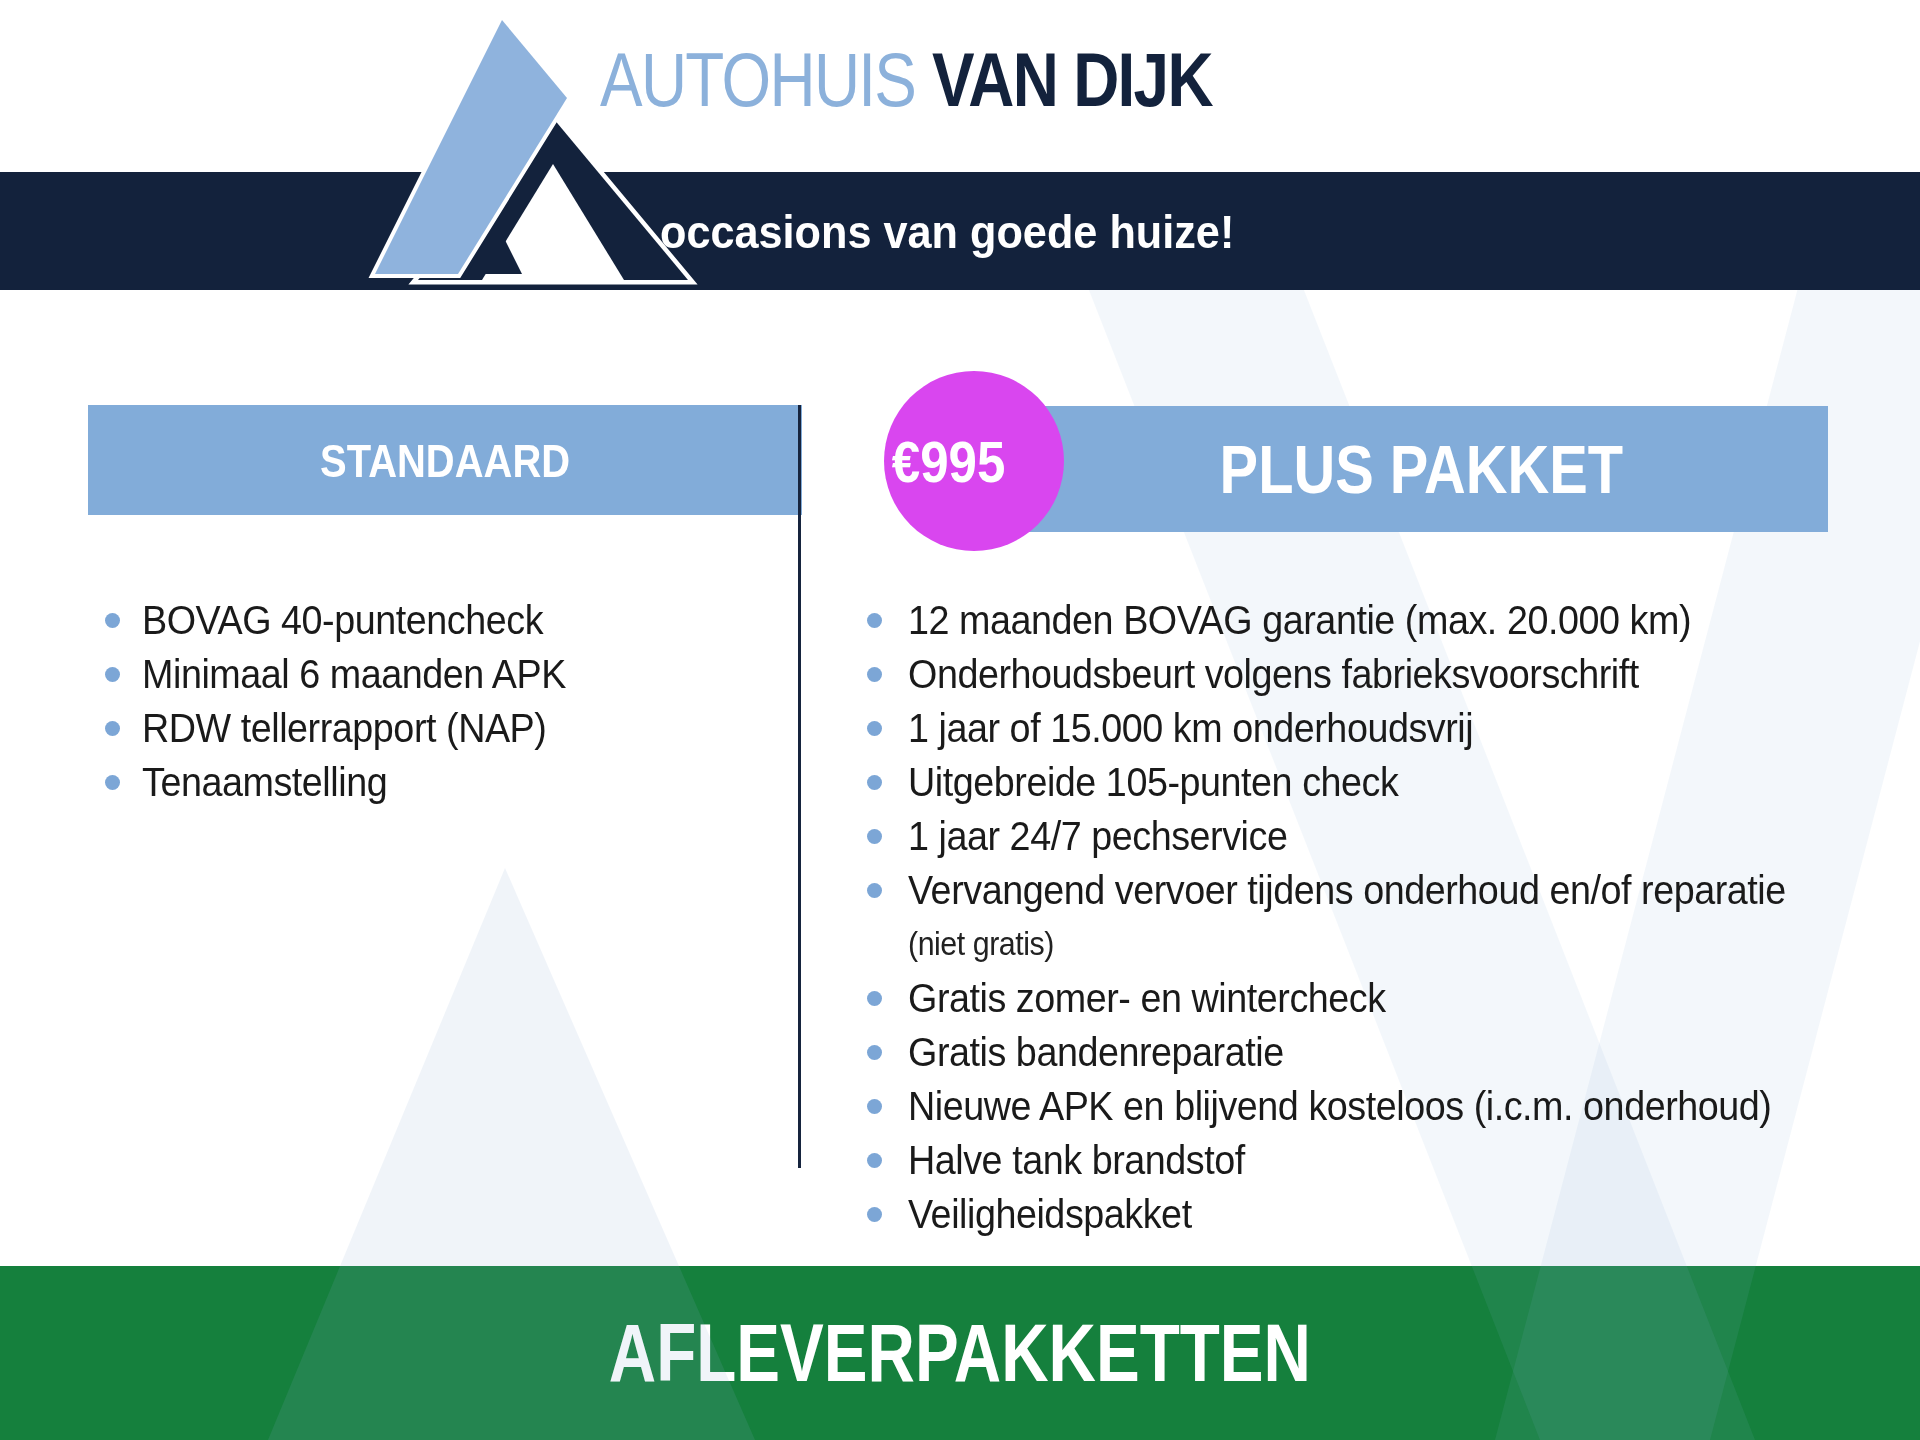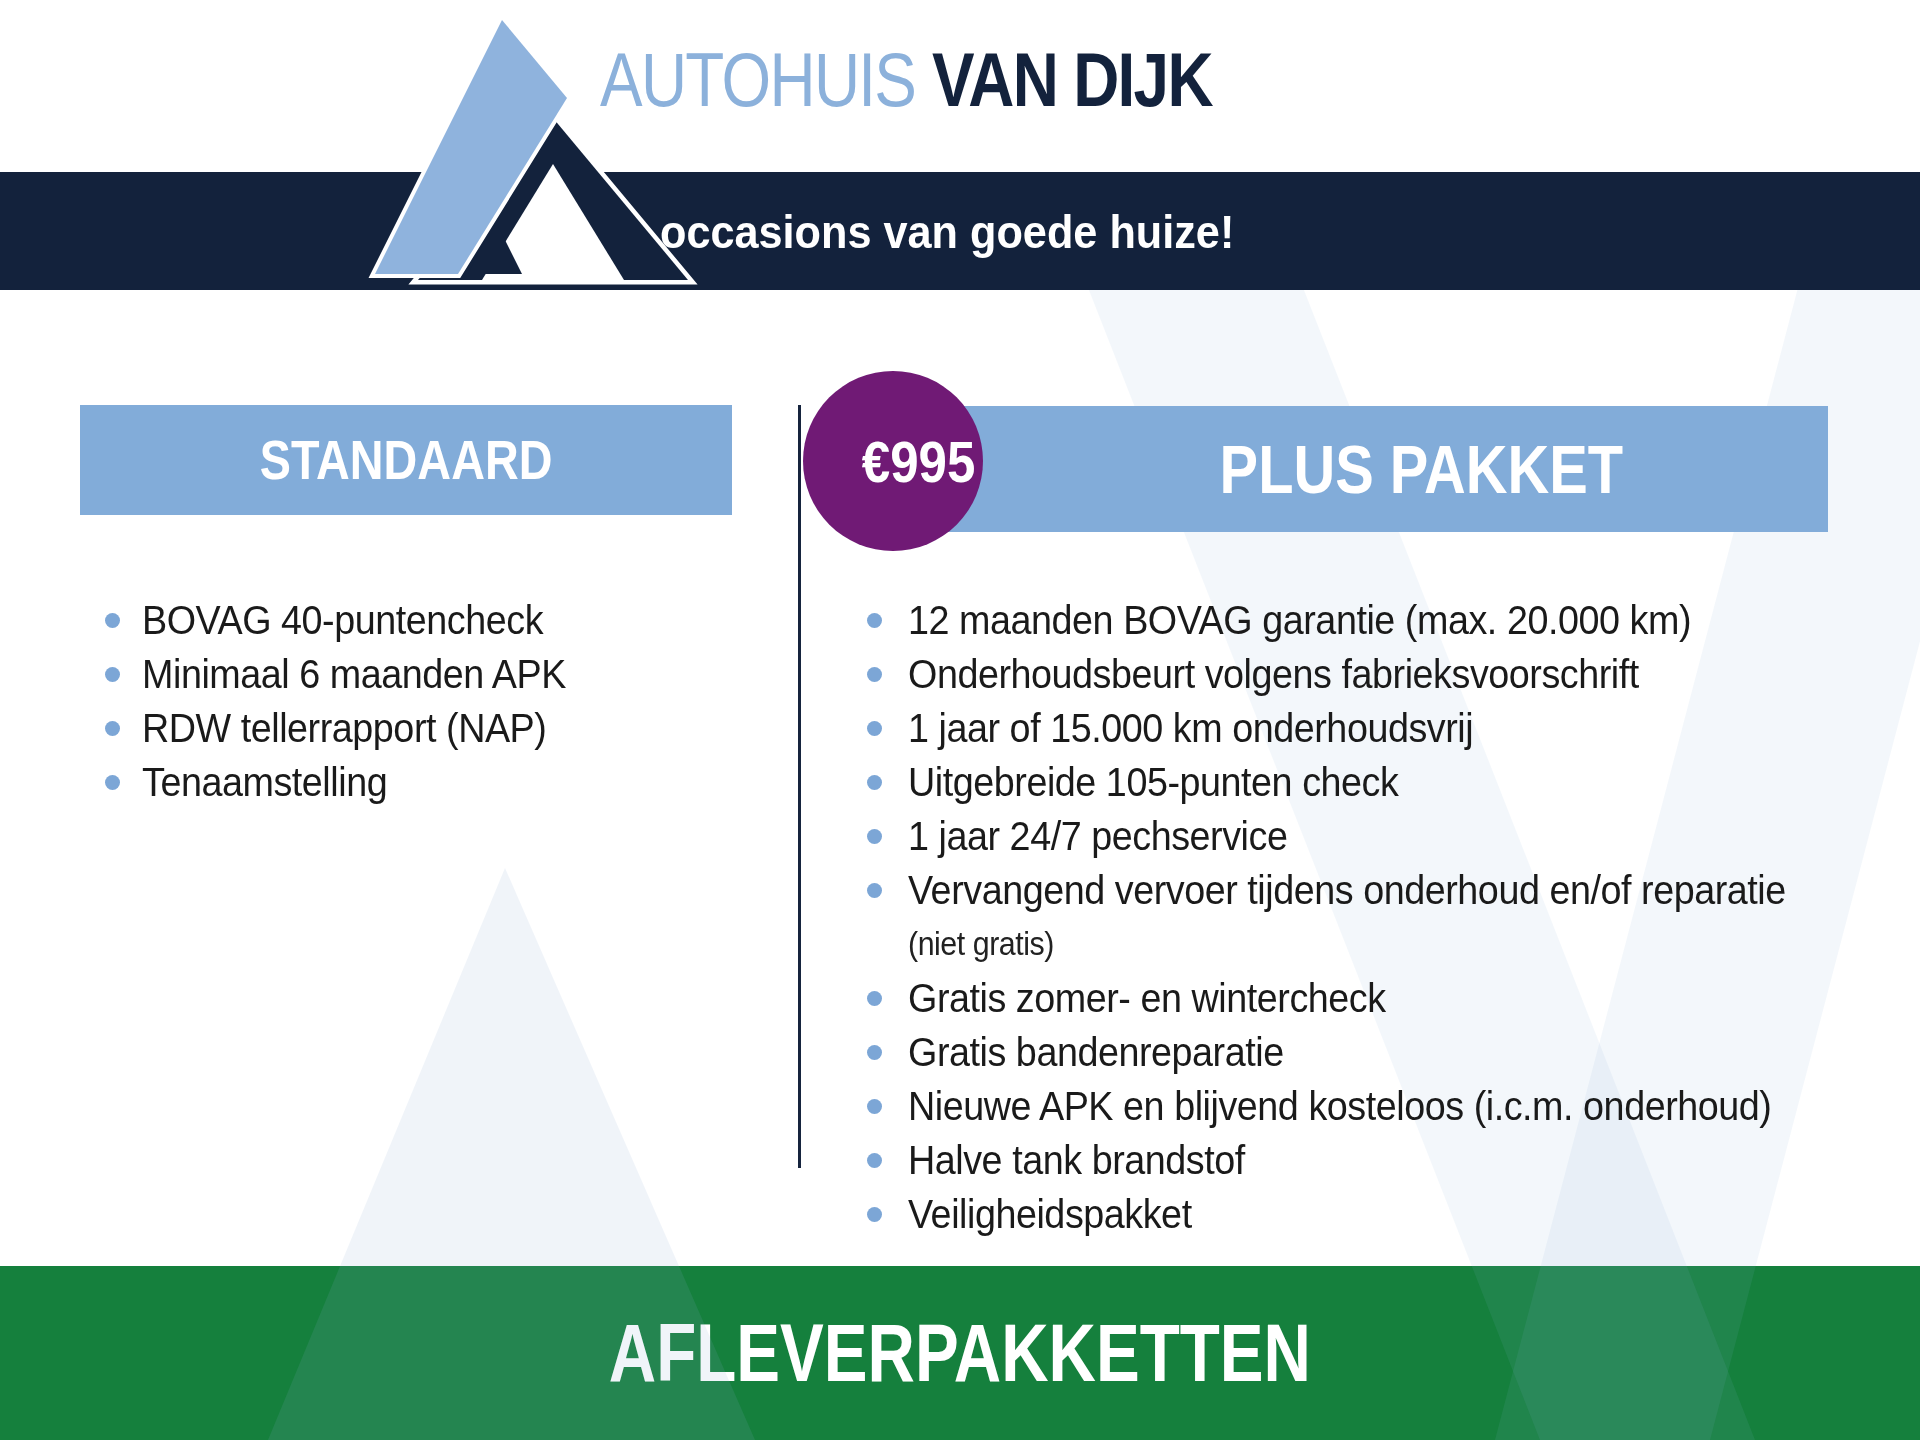--- a/index.html
+++ b/index.html
@@ -22,26 +22,26 @@
     white-space:nowrap;z-index:4;
   }
   .title .t-light{color:#8CB1DB;font-weight:400;}
   .title .t-bold{color:#13223C;font-weight:700;}
   
   .bar{
     position:absolute;background:#82ACD9;color:#fff;display:flex;align-items:center;justify-content:center;
     font-weight:700;z-index:3;
   }
   .bar span{transform:scaleX(.85);white-space:nowrap;}
-  .bar-standard{left:80px;top:405px;width:652px;height:110px;font-size:55px;}
+  .bar-standard{left:88px;top:405px;width:714px;height:110px;font-size:47px;}
   .bar-plus{left:935px;top:406px;width:893px;height:126px;font-size:68px;}
   .bar-plus span{margin-left:80px;}
   .badge{
-    position:absolute;left:803px;top:371px;width:180px;height:180px;border-radius:50%;
-    background:#701a75;display:flex;align-items:center;justify-content:flex-end;z-index:4;
+    position:absolute;left:884px;top:371px;width:180px;height:180px;border-radius:50%;
+    background:#d946ef;display:flex;align-items:center;justify-content:flex-start;z-index:4;
   }
   .badge span{color:#fff;font-weight:700;font-size:58px;transform:scaleX(.88);white-space:nowrap;}
   .divider{position:absolute;left:798px;top:405px;width:3px;height:763px;background:#16243E;z-index:3;}
   
   .list{position:absolute;list-style:none;margin:8px;padding:0;z-index:4;}
   .list-left{left:96px;top:585px;width:660px;}
   .list-right{left:858px;top:585px;width:1010px;}
   .item{height:54px;display:flex;align-items:center;}
   .dot{width:15px;height:15px;border-radius:50%;background:#7CA6D6;flex:none;margin-left:1px;margin-right:22px;}
   .list-right .dot{margin-right:26px;}

